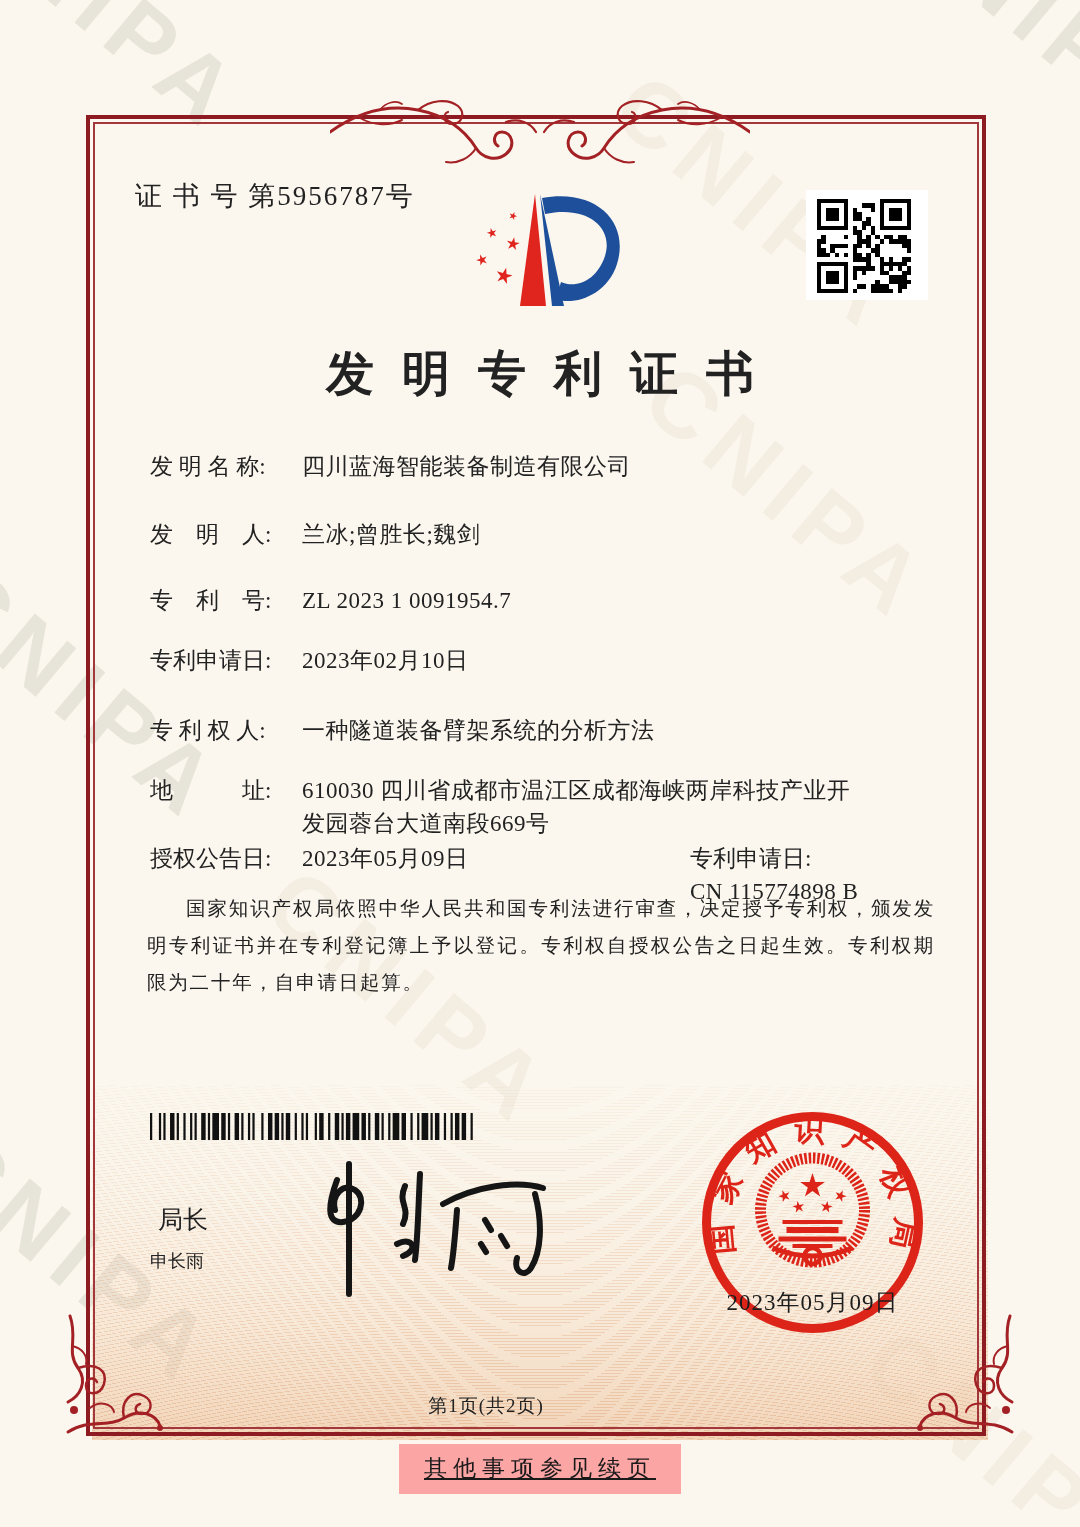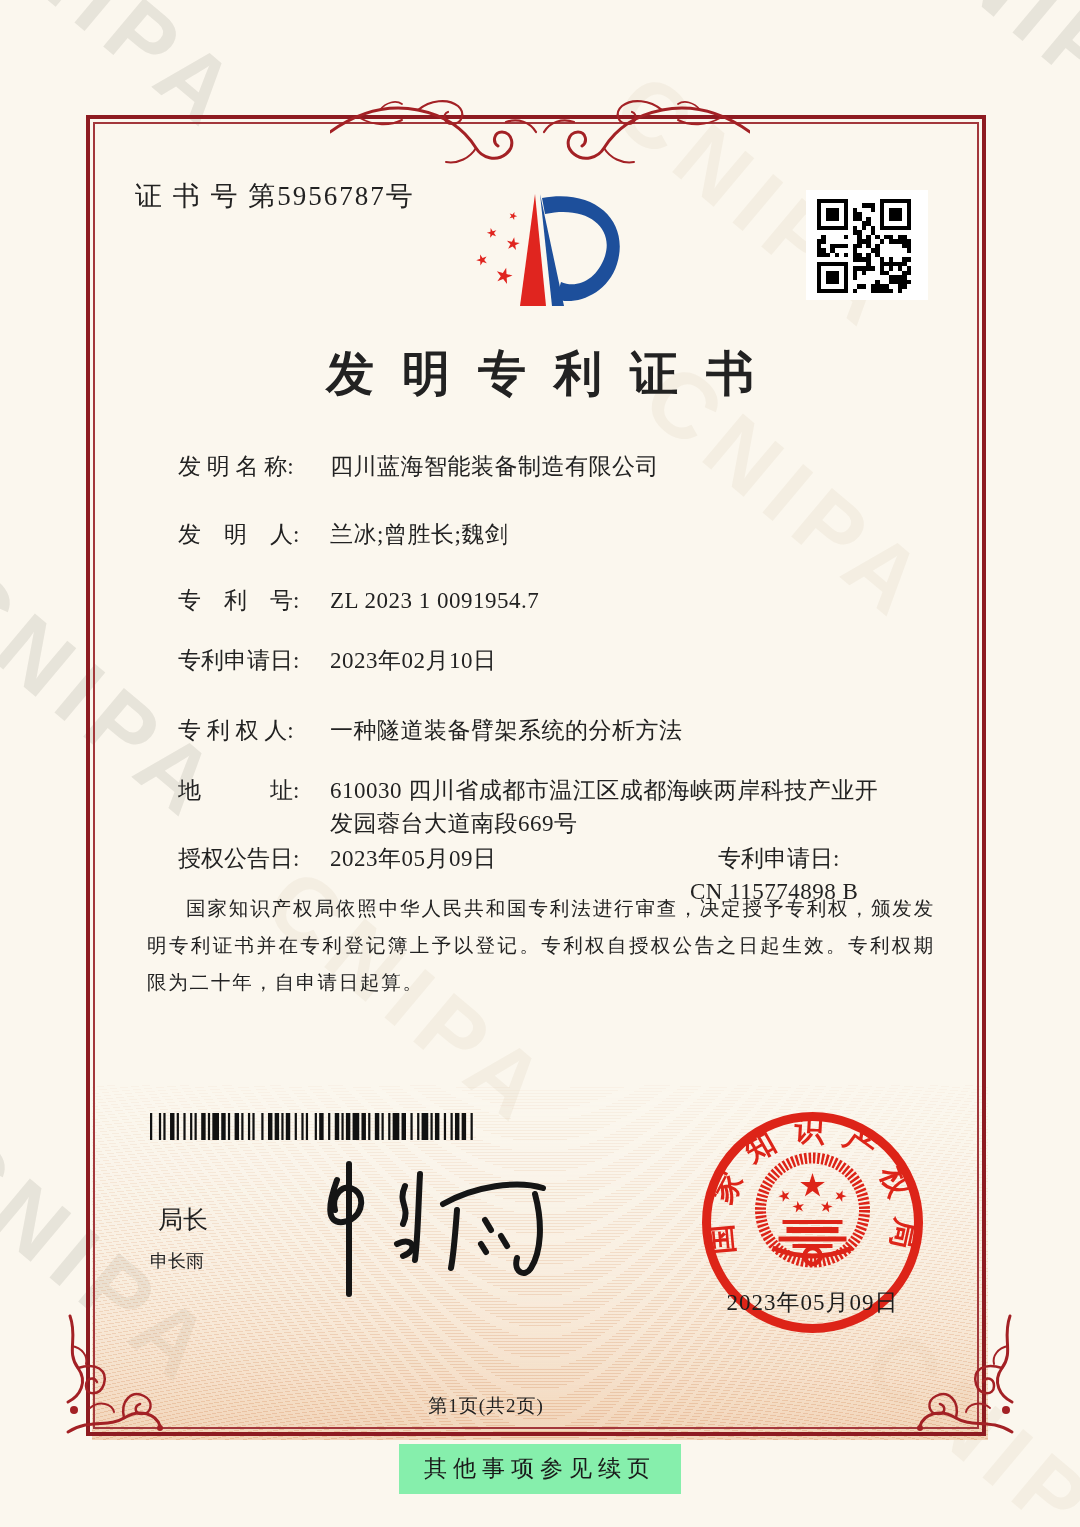--- a/index.html
+++ b/index.html
@@ -47,21 +47,21 @@
   .logo{position:absolute;left:456px;top:188px;z-index:4;}
   .qr-box{position:absolute;left:806px;top:190px;width:122px;height:110px;background:#fff;z-index:4;}
   .qr-box svg{position:absolute;left:11px;top:9px;}
   .title{
     position:absolute;left:0;top:342px;width:1080px;text-align:center;z-index:4;
     font-size:48px;font-weight:bold;letter-spacing:28px;padding-left:28px;box-sizing:border-box;
   }
 
   
   .field-row{position:absolute;left:150px;z-index:4;font-size:23px;line-height:33px;}
-  .field-label{display:inline-block;width:152px;white-space:pre;vertical-align:top;margin-left:28px;}
+  .field-label{display:inline-block;width:152px;white-space:pre;vertical-align:top;}
   .field-value{display:inline-block;width:610px;vertical-align:top;letter-spacing:0.5px;}
   .grant-pair2{position:absolute;left:540px;top:0;}
   .grant-pair2 .field-label{width:148px;}
   .grant-pair2 .field-value{width:290px;}
 
   
   .body-text{
     position:absolute;left:147px;top:890px;width:788px;z-index:4;
     font-size:19.5px;line-height:37px;letter-spacing:1.8px;text-align:justify;
   }
@@ -71,22 +71,22 @@
   .barcode{position:absolute;left:150px;top:1113px;z-index:4;}
   .signoff-title{position:absolute;left:158px;top:1203px;z-index:4;
     font-family:Liberation Mono, monospace;font-size:25px;font-weight:500;}
   .signoff-name{position:absolute;left:150px;top:1249px;z-index:4;
     font-family:"Liberation Sans","DejaVu Sans",sans-serif;font-size:18px;font-weight:500;}
   .signature{position:absolute;left:285px;top:1152px;z-index:4;}
   .seal{position:absolute;left:694px;top:1104px;z-index:5;}
   .page-number{position:absolute;left:0;top:1393px;width:972px;text-align:center;
     font-size:19px;letter-spacing:1px;z-index:4;}
   .note-box{
-    position:absolute;left:399px;top:1444px;width:282px;height:50px;background:#86efac;z-index:4;
-    text-align:center;line-height:50px;font-size:23px;letter-spacing:6px;color:#1a1a1a;
+    position:absolute;left:399px;top:1444px;width:282px;height:50px;background:#fca5a5;z-index:4;
+    text-align:center;line-height:50px;font-size:23px;letter-spacing:6px;color:#1a1a1a;text-decoration:underline;
   }
 </style>
 </head>
 <body>
 
 <svg width="0" height="0" style="position:absolute" aria-hidden="true">
   <defs>
     <polygon id="star" points="0,-10 2.23,-3.07 9.51,-3.09 3.61,1.17 5.88,8.09 0,3.8 -5.88,8.09 -3.61,1.17 -9.51,-3.09 -2.23,-3.07"></polygon>
     <g id="cornerOrn" fill="none" stroke="#a32125" stroke-linecap="round">
       <path d="M10,4 C18,26 6,40 18,56 C28,70 20,84 8,90" stroke-width="3"></path>

